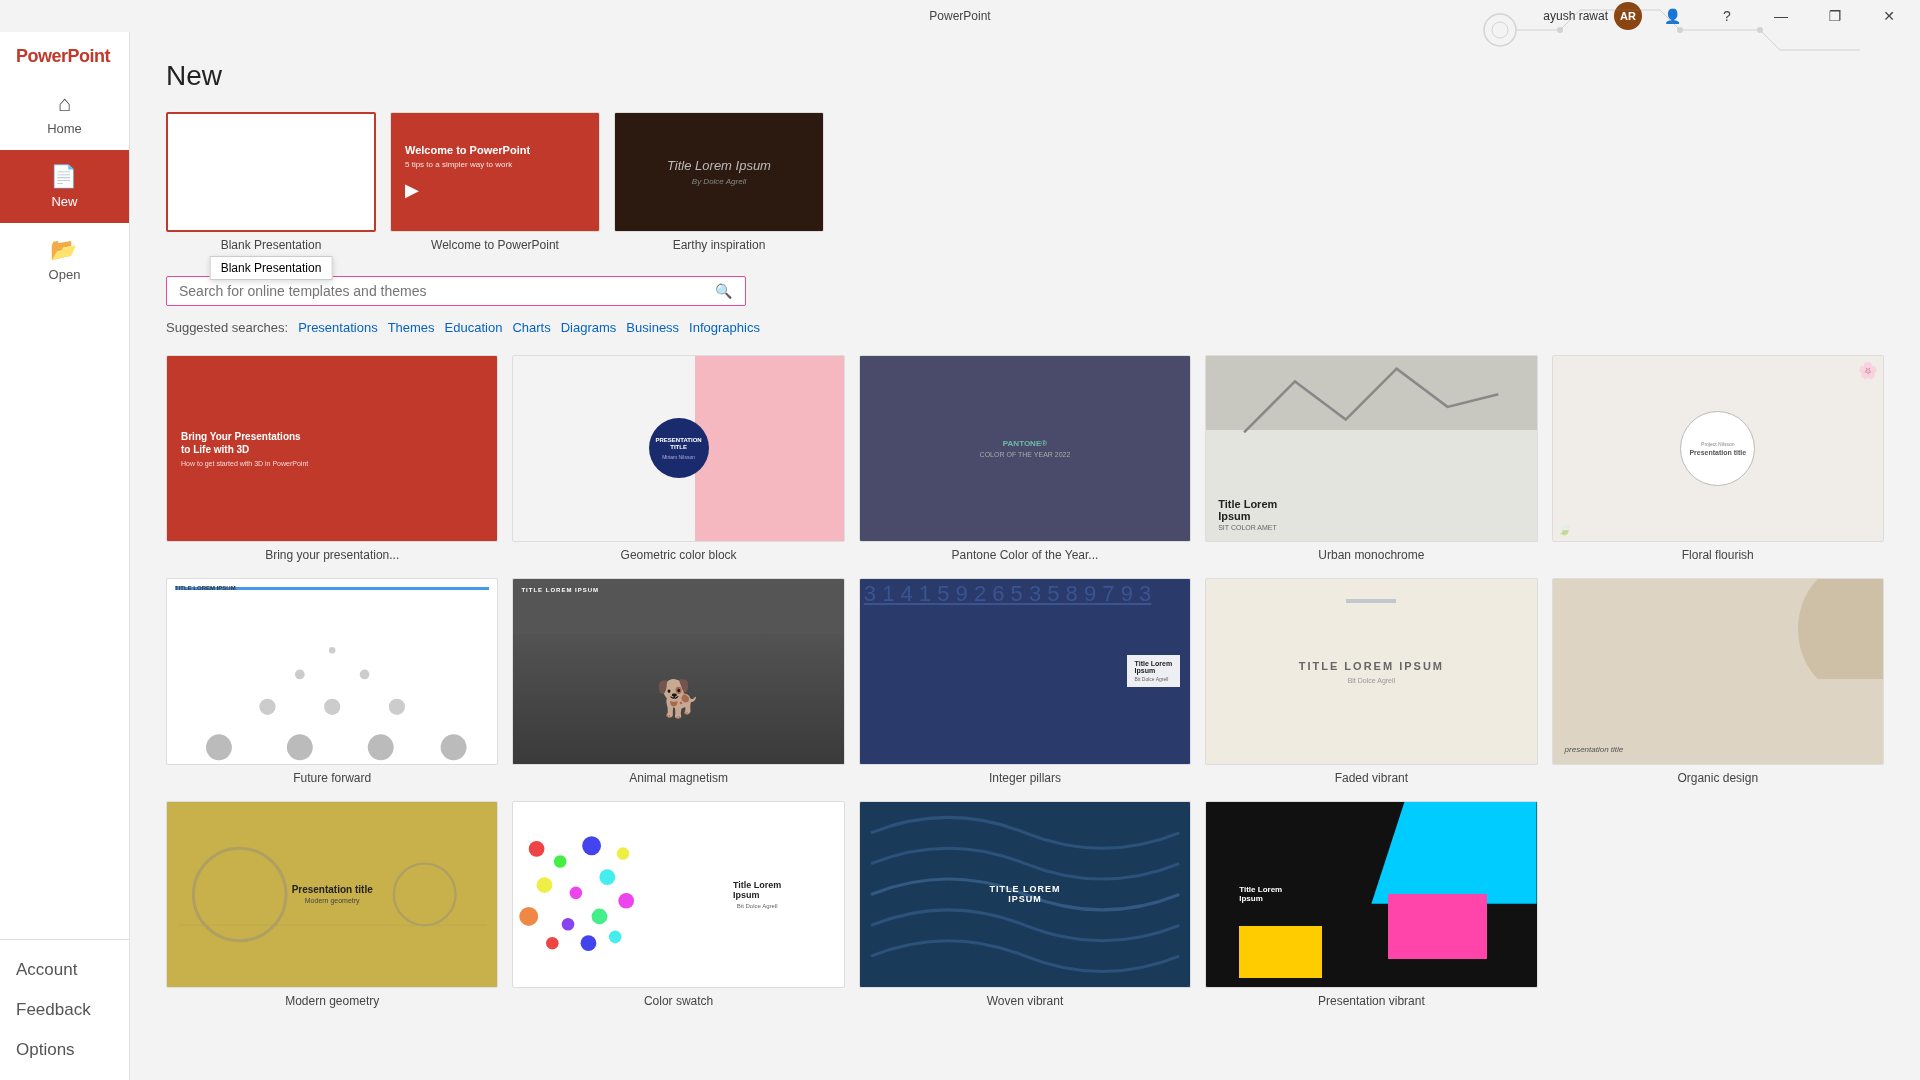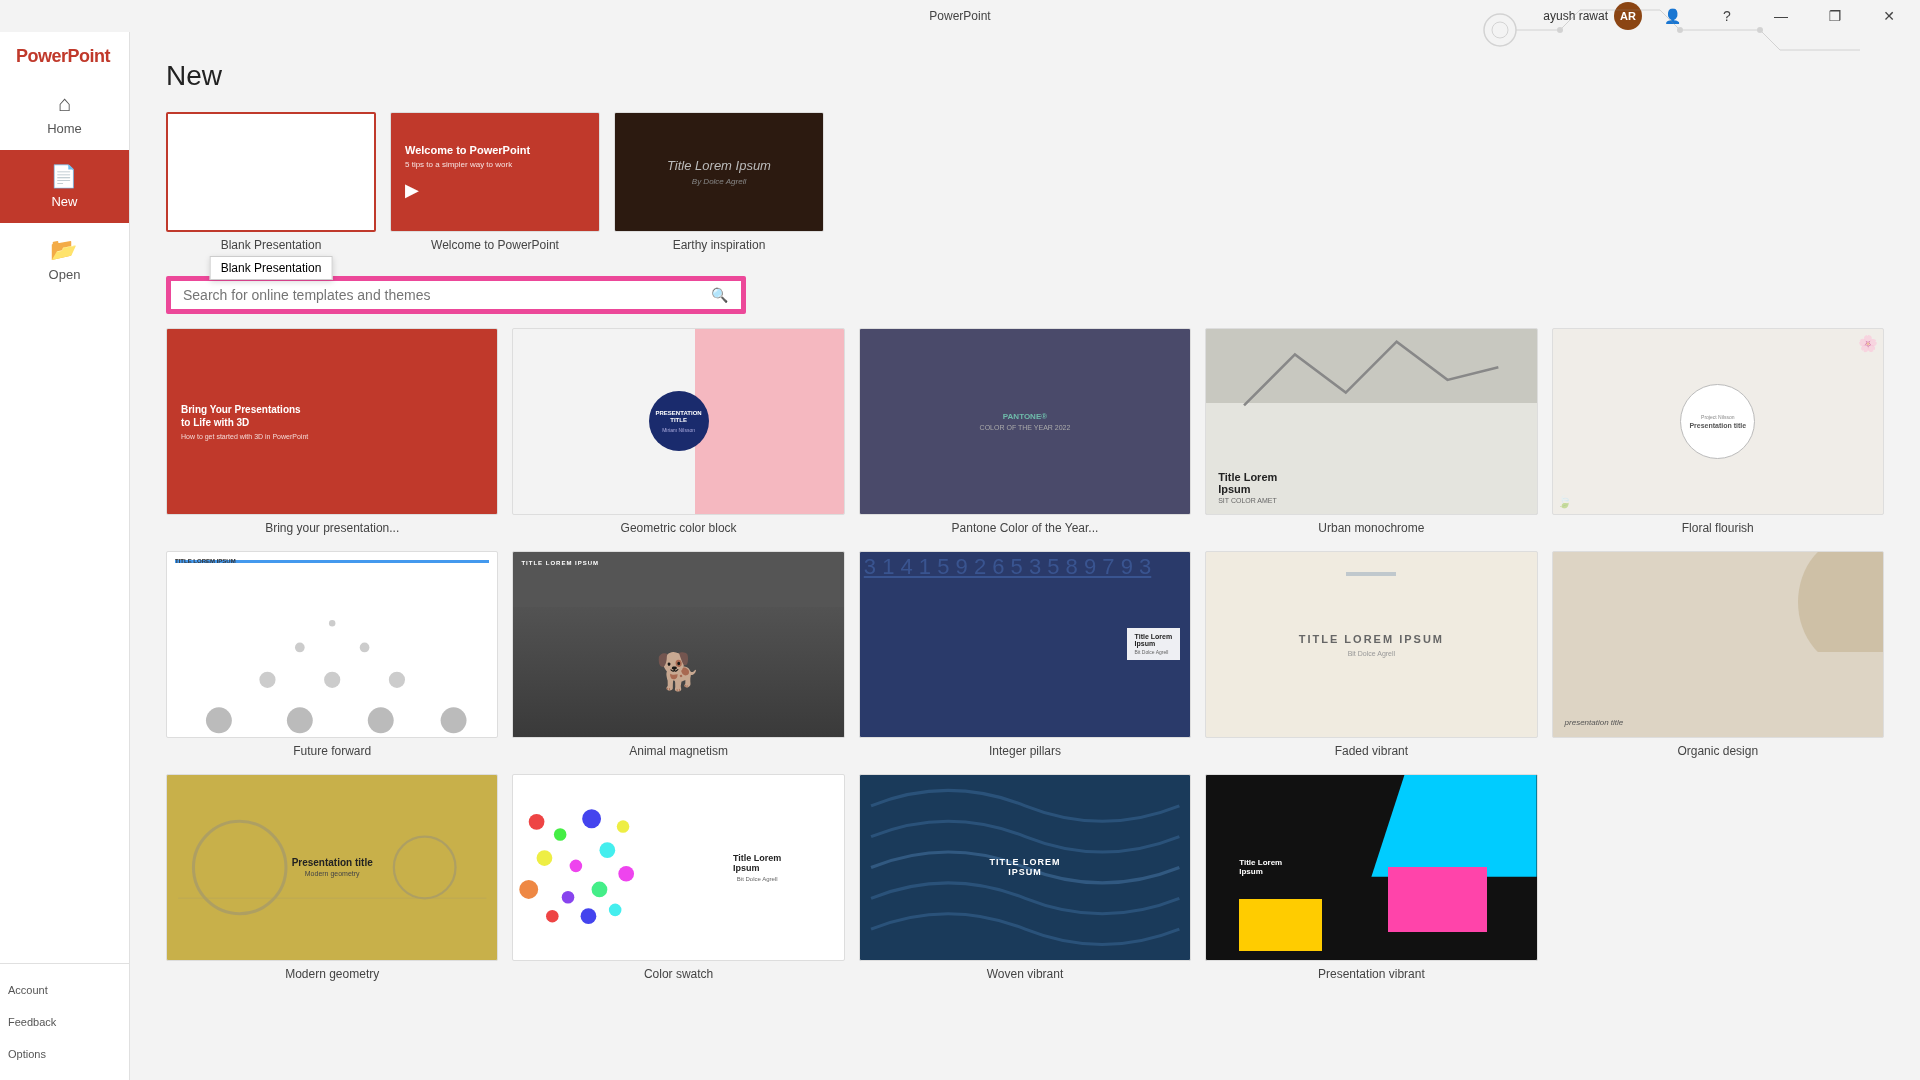--- a/index.html
+++ b/index.html
@@ -88,22 +88,22 @@
       font-size: 13px;
       color: #555;
     }
     .sidebar-item.active { background: #C0392B; color: white; }
     .sidebar-item .icon { font-size: 22px; }
     .sidebar-bottom {
       border-top: 1px solid #e0e0e0;
       padding: 10px 0;
     }
     .sidebar-bottom-item {
-      padding: 10px 8px;
-      font-size: 11px;
+      padding: 10px 16px;
+      font-size: 17px;
       color: #555;
       cursor: pointer;
     }
 
     
     .main-content {
       flex: 1;
       background: #f3f3f3;
       overflow-y: auto;
       padding: 28px 36px 28px 36px;
@@ -183,21 +183,21 @@
       display: flex; align-items: center; justify-content: center;
       color: #ccc; font-size: 11px; font-style: italic;
       flex-direction: column; gap: 4px;
     }
 
     
     .search-bar {
       display: flex;
       align-items: center;
       background: white;
-      border: 5px solid #ec4899;
+      border: 1px solid #ec4899;
       border-radius: 2px;
       padding: 6px 12px;
       width: 580px;
       margin-bottom: 14px;
     }
     .search-input {
       flex: 1;
       border: none;
       outline: none;
       font-size: 14px;
@@ -365,20 +365,30 @@
         </div>
         <div class="featured-label">Earthy inspiration</div>
       </div>
     </div>
 
     <div class="search-bar">
       <input class="search-input" type="text" placeholder="Search for online templates and themes" style="">
       <span class="search-icon">🔍</span>
     </div>
 
+    <div class="suggested-row">
+      <span class="suggested-label">Suggested searches:</span>
+      <a class="suggested-link">Presentations</a>
+      <a class="suggested-link">Themes</a>
+      <a class="suggested-link">Education</a>
+      <a class="suggested-link">Charts</a>
+      <a class="suggested-link">Diagrams</a>
+      <a class="suggested-link">Business</a>
+      <a class="suggested-link">Infographics</a>
+    </div>
 
     <div class="template-grid">
 
       <div class="template-card">
         <div class="template-thumb">
           <div class="t-bring">
             <div class="b1">Bring Your Presentations<br>to Life with 3D</div>
             <div class="b2">How to get started with 3D in PowerPoint</div>
           </div>
         </div>

